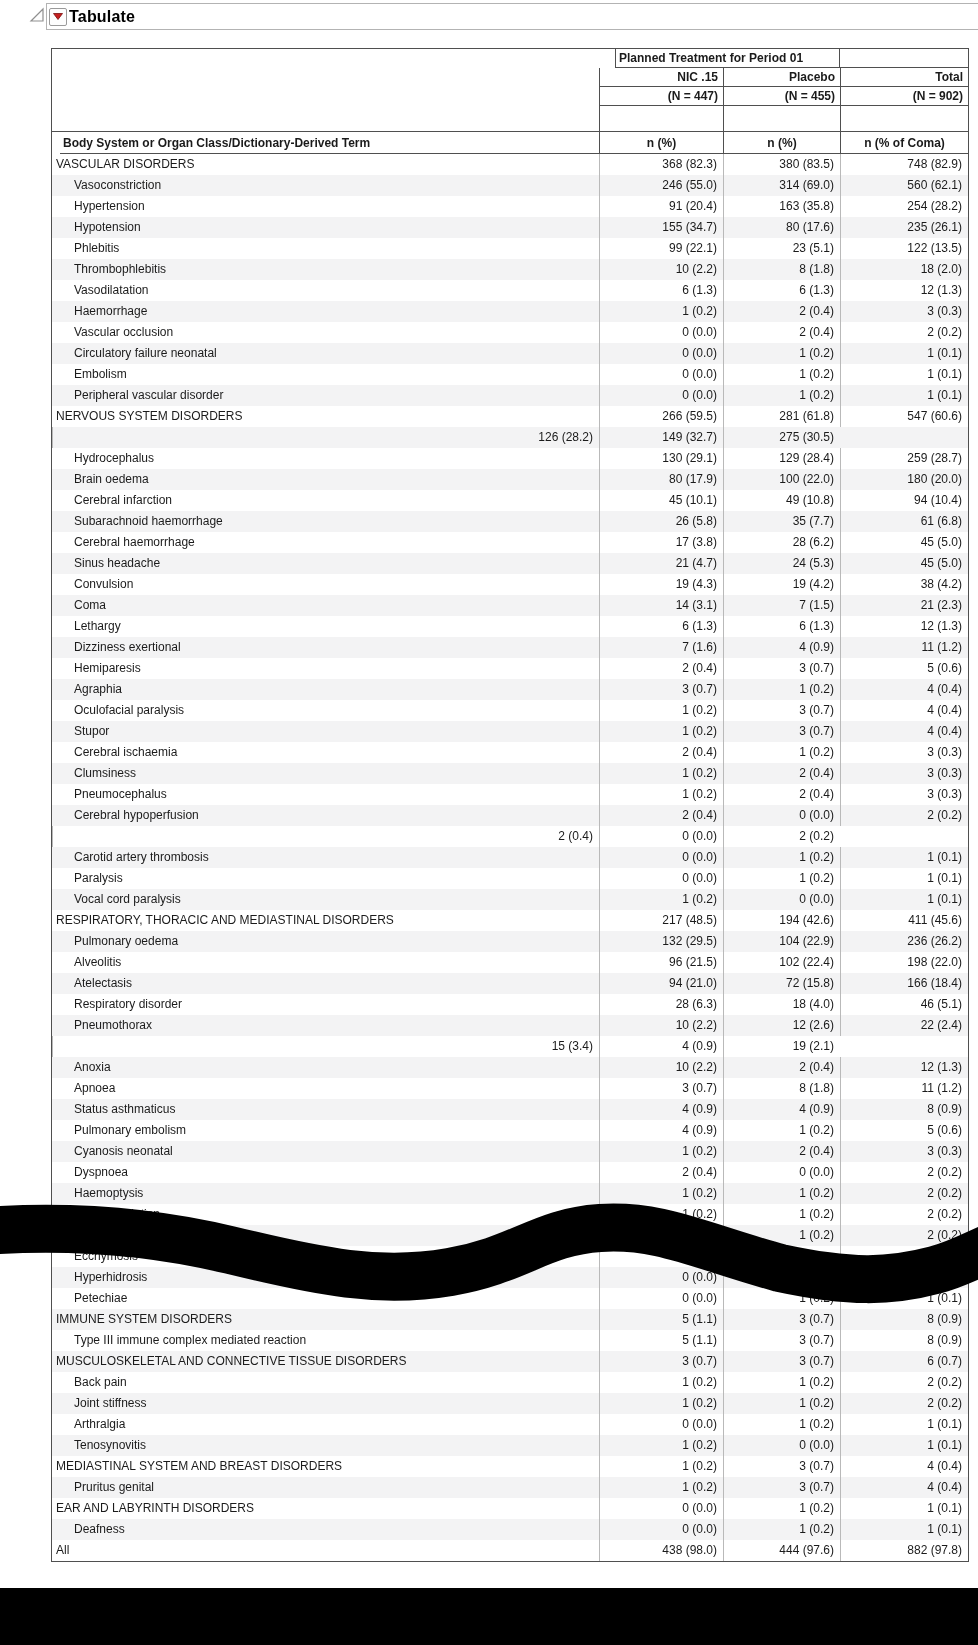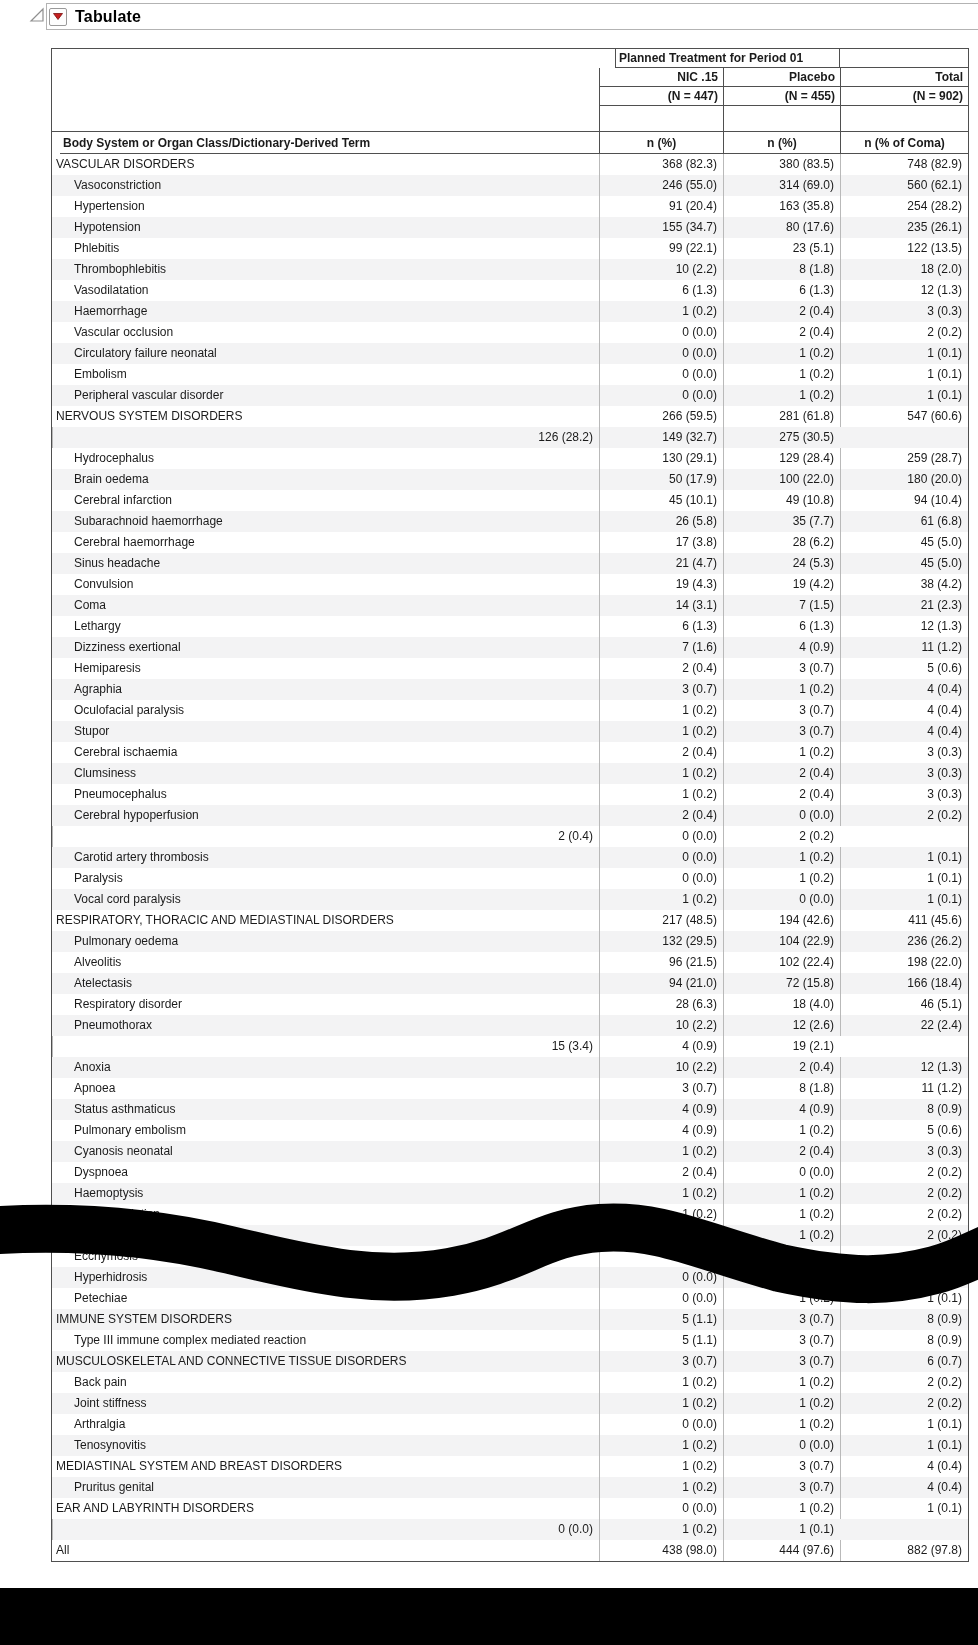--- a/index.html
+++ b/index.html
@@ -13,21 +13,21 @@
   .screen{position:relative;width:978px;height:1645px;background:#fff;overflow:hidden;}
 
   
   .disclosure{position:absolute;left:29px;top:7px;width:16px;height:16px;}
   .titlebar{position:absolute;left:46px;top:3px;right:0;height:27px;
             border:1px solid #b3b3b3;border-right:none;background:#fff;
             display:flex;align-items:center;}
   .menu-btn{width:18px;height:18px;margin-left:2px;background:#fdfdfd;
             border:1px solid #9a9a9a;border-radius:2px;display:flex;
             align-items:center;justify-content:center;padding:0;cursor:pointer;}
-  .title{font-size:16px;font-weight:bold;color:#000;margin-left:8px;letter-spacing:.2px;}
+  .title{font-size:16px;font-weight:bold;color:#000;margin-left:2px;letter-spacing:.2px;}
 
   
   .jmp-table{position:absolute;left:51px;top:48px;width:918px;
              border:1px solid var(--dark);background:#fff;color:var(--txt);
              font-size:12px;}
   .thead{display:grid;grid-template-columns:547px 124px 117px 128px;
          grid-template-rows:19px 19px 19px 26px 22px;}
   .hc{font-weight:bold;overflow:hidden;white-space:nowrap;}
   .label-big{grid-column:1;grid-row:1/5;border-bottom:1px solid var(--dark);}
   .spanner{grid-column:2/4;grid-row:1;border-left:1px solid var(--dark);
@@ -182,21 +182,21 @@
           <div class="cell val">275 (30.5)</div>
         </div>
         <div class="trow term">
           <div class="cell lab">Hydrocephalus</div>
           <div class="cell val">130 (29.1)</div>
           <div class="cell val">129 (28.4)</div>
           <div class="cell val">259 (28.7)</div>
         </div>
         <div class="trow term">
           <div class="cell lab">Brain oedema</div>
-          <div class="cell val">50 (17.9)</div>
+          <div class="cell val">80 (17.9)</div>
           <div class="cell val">100 (22.0)</div>
           <div class="cell val">180 (20.0)</div>
         </div>
         <div class="trow term">
           <div class="cell lab">Cerebral infarction</div>
           <div class="cell val">45 (10.1)</div>
           <div class="cell val">49 (10.8)</div>
           <div class="cell val">94 (10.4)</div>
         </div>
         <div class="trow term">
@@ -479,20 +479,21 @@
           <div class="cell val">3 (0.7)</div>
           <div class="cell val">4 (0.4)</div>
         </div>
         <div class="trow cat">
           <div class="cell lab">EAR AND LABYRINTH DISORDERS</div>
           <div class="cell val">0 (0.0)</div>
           <div class="cell val">1 (0.2)</div>
           <div class="cell val">1 (0.1)</div>
         </div>
         <div class="trow term">
+          <div class="cell lab">Deafness</div>
           <div class="cell val">0 (0.0)</div>
           <div class="cell val">1 (0.2)</div>
           <div class="cell val">1 (0.1)</div>
         </div>
         <div class="trow cat">
           <div class="cell lab">All</div>
           <div class="cell val">438 (98.0)</div>
           <div class="cell val">444 (97.6)</div>
           <div class="cell val">882 (97.8)</div>
         </div>

